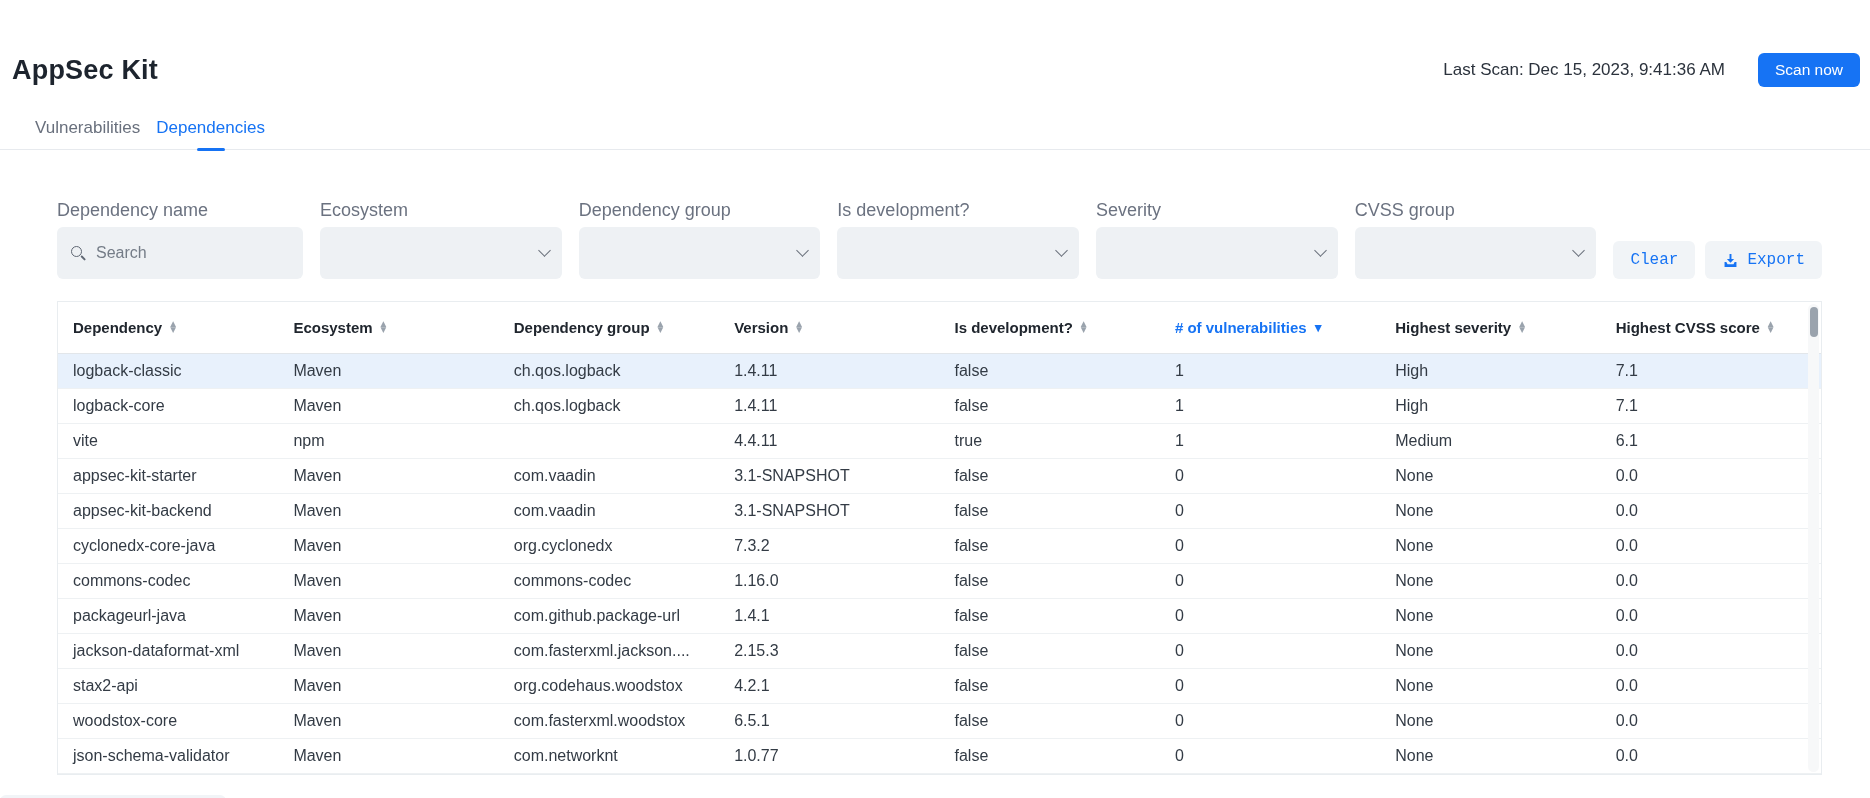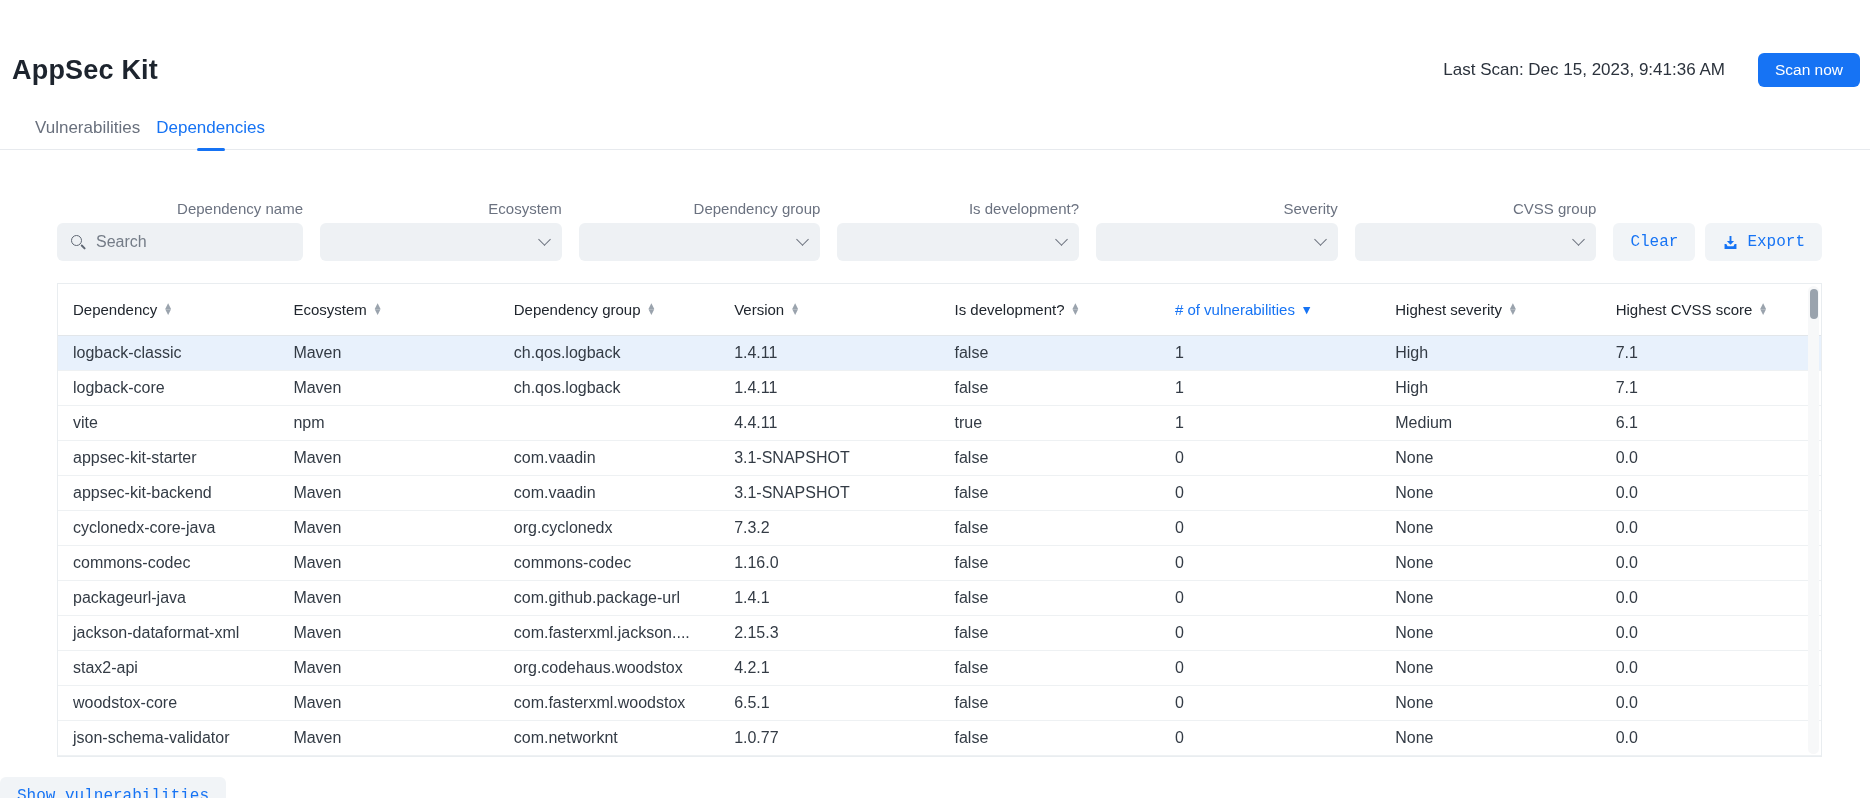--- a/index.html
+++ b/index.html
@@ -28,43 +28,43 @@
   .tab{position:relative;padding:6px 8px 11px;font-size:17px;font-weight:500;
     color:#69707d;cursor:pointer;}
   .tab.active{color:var(--primary);}
   .tab.active::after{content:"";position:absolute;left:50%;bottom:-2px;
     transform:translateX(-50%);width:28px;height:3px;border-radius:3px;
     background:var(--primary);}
   .tabs-divider{height:1px;background:#e7eaee;}
   
   .filters{display:flex;align-items:flex-end;gap:17px;padding:50px 48px 0 57px;}
   .field{display:flex;flex-direction:column;gap:6px;width:246px;}
-  .field-label{font-size:15px;color:var(--text-muted);text-align:right;}
-  .input-box,.select-box{height:38px;background:var(--input-bg);border-radius:6px;
+  .field-label{font-size:18px;color:var(--text-muted);}
+  .input-box,.select-box{height:52px;background:var(--input-bg);border-radius:6px;
     display:flex;align-items:center;padding:0 13px;}
   .select-box{justify-content:space-between;cursor:pointer;}
   .input-box input{flex:1;border:none;background:transparent;outline:none;
     font-size:16px;color:#3a424d;font-family:"Liberation Sans",sans-serif;min-width:0;}
   .input-box input::placeholder{color:#747c87;opacity:1;}
   .search-icon{position:relative;width:17px;height:17px;flex:none;margin-right:9px;}
   .search-icon::before{content:"";position:absolute;top:1px;left:1px;width:9px;
     height:9px;border:1.8px solid #5f6773;border-radius:50%;}
   .search-icon::after{content:"";position:absolute;left:11.5px;top:10.5px;width:2px;
     height:5.5px;background:#5f6773;border-radius:1px;transform:rotate(-45deg);}
   .chevron{width:9px;height:9px;border-right:1.8px solid #69707c;
     border-bottom:1.8px solid #69707c;transform:rotate(45deg);margin-top:-5px;flex:none;}
   .filter-actions{margin-left:auto;display:flex;gap:10px;}
   .btn-tertiary{height:38px;border:none;border-radius:6px;background:var(--btn-bg);
     color:var(--primary);font-size:16px;font-weight:500;padding:0 17px;cursor:pointer;
     display:flex;align-items:center;gap:8px;font-family:Liberation Mono, monospace;}
   .btn-tertiary svg{flex:none;}
   
   .table-wrap{position:relative;margin:22px 48px 0 57px;border:1px solid var(--border);}
   table{width:100%;border-collapse:collapse;table-layout:fixed;}
-  th{height:51px;text-align:left;padding:0 6px 0 15px;font-size:15px;font-weight:400;
+  th{height:51px;text-align:left;padding:0 6px 0 15px;font-size:15px;font-weight:700;
     color:#20262e;border-bottom:1px solid #e2e6ea;white-space:nowrap;overflow:hidden;
     cursor:pointer;}
   th .th-inner{display:flex;align-items:center;}
   th.sorted .col-label{color:var(--primary);}
   td{height:35px;padding:0 6px 0 15px;font-size:16px;color:var(--text-body);
     border-bottom:1px solid #eef1f3;white-space:nowrap;overflow:hidden;
     text-overflow:ellipsis;}
   tr.selected td{background:var(--sel);}
   .sort-both{display:inline-flex;flex-direction:column;margin-left:8px;
     color:#9aa3ad;font-size:7.5px;line-height:6.5px;

